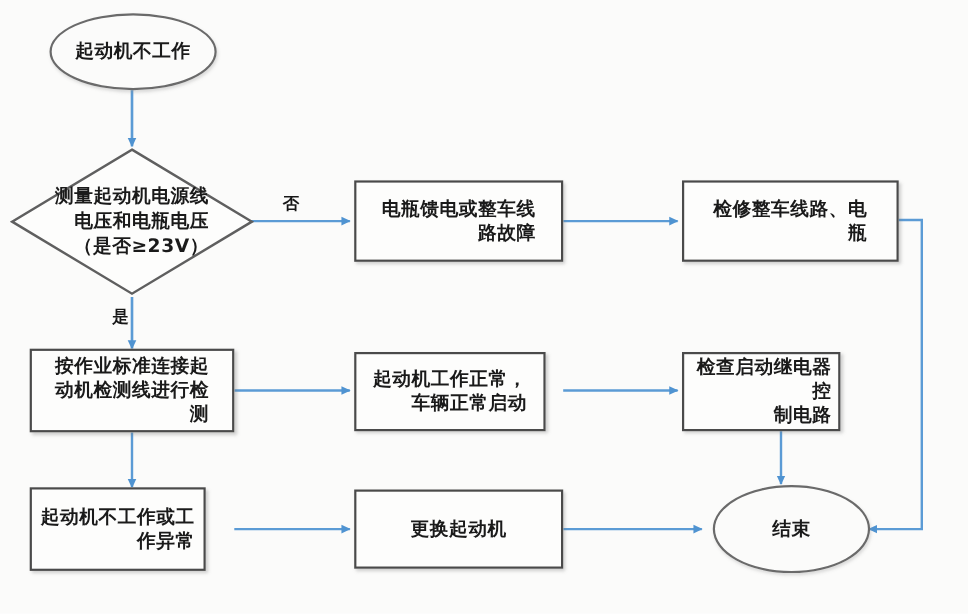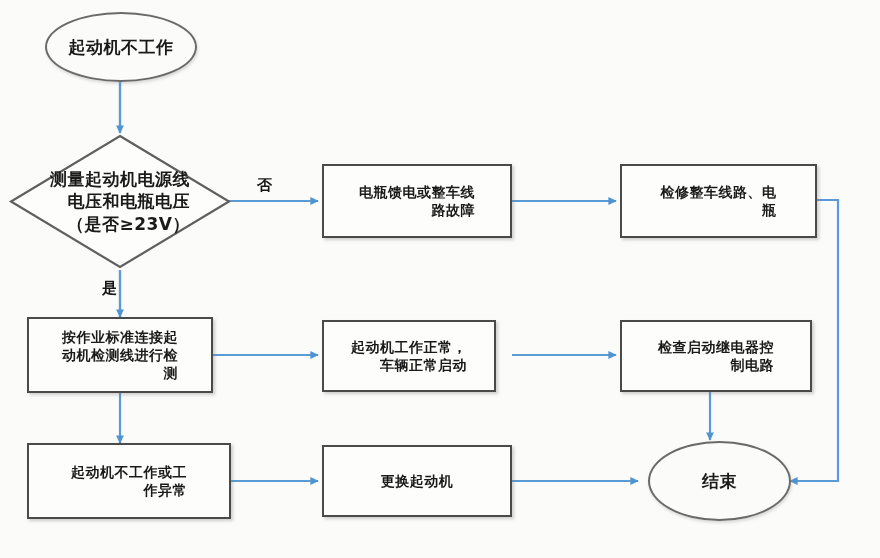--- a/index.html
+++ b/index.html
@@ -41,21 +41,21 @@
     display: block;
     line-height: 1.30;
     padding: 0 6px;
     white-space: pre-line;
     text-align: right;
   }
   .proc {
     background: #fdfdfc;
     border: 2px solid #4a4a4a;
     box-shadow: 2px 2px 3px rgba(120,120,120,0.35);
-    font-size: 14px;
+    font-size: 17px;
   }
   .term {
     background: transparent;
     border: 2px solid #6a6a6a;
     border-radius: 50%;
     font-size: 17px;
     box-shadow: 1px 2px 3px rgba(140,140,140,0.30);
   }
   .decision {
     background: transparent;
@@ -150,26 +150,26 @@
     <span class="txt">按作业标准连接起
 动机检测线进行检
 测</span>
   </div>
 
   <div class="node proc" style="left:322px; top:320px; width:174px; height:72px;">
     <span class="txt">起动机工作正常，
 车辆正常启动</span>
   </div>
 
-  <div class="node proc" style="left:620px; top:320px; width:192px; height:72px;">
+  <div class="node proc" style="left:620px; top:320px; width:144px; height:72px;">
     <span class="txt">检查启动继电器控
 制电路</span>
   </div>
 
-  <div class="node proc" style="left:27px; top:443px; width:204px; height:76px;">
+  <div class="node proc" style="left:27px; top:443px; width:160px; height:76px;">
     <span class="txt">起动机不工作或工
 作异常</span>
   </div>
 
   <div class="node proc" style="left:322px; top:445px; width:190px; height:72px;">
     <span class="txt">更换起动机</span>
   </div>
 
   <div class="node term" style="left:648px; top:441px; width:143px; height:80px;">
     <span class="txt">结束</span>

